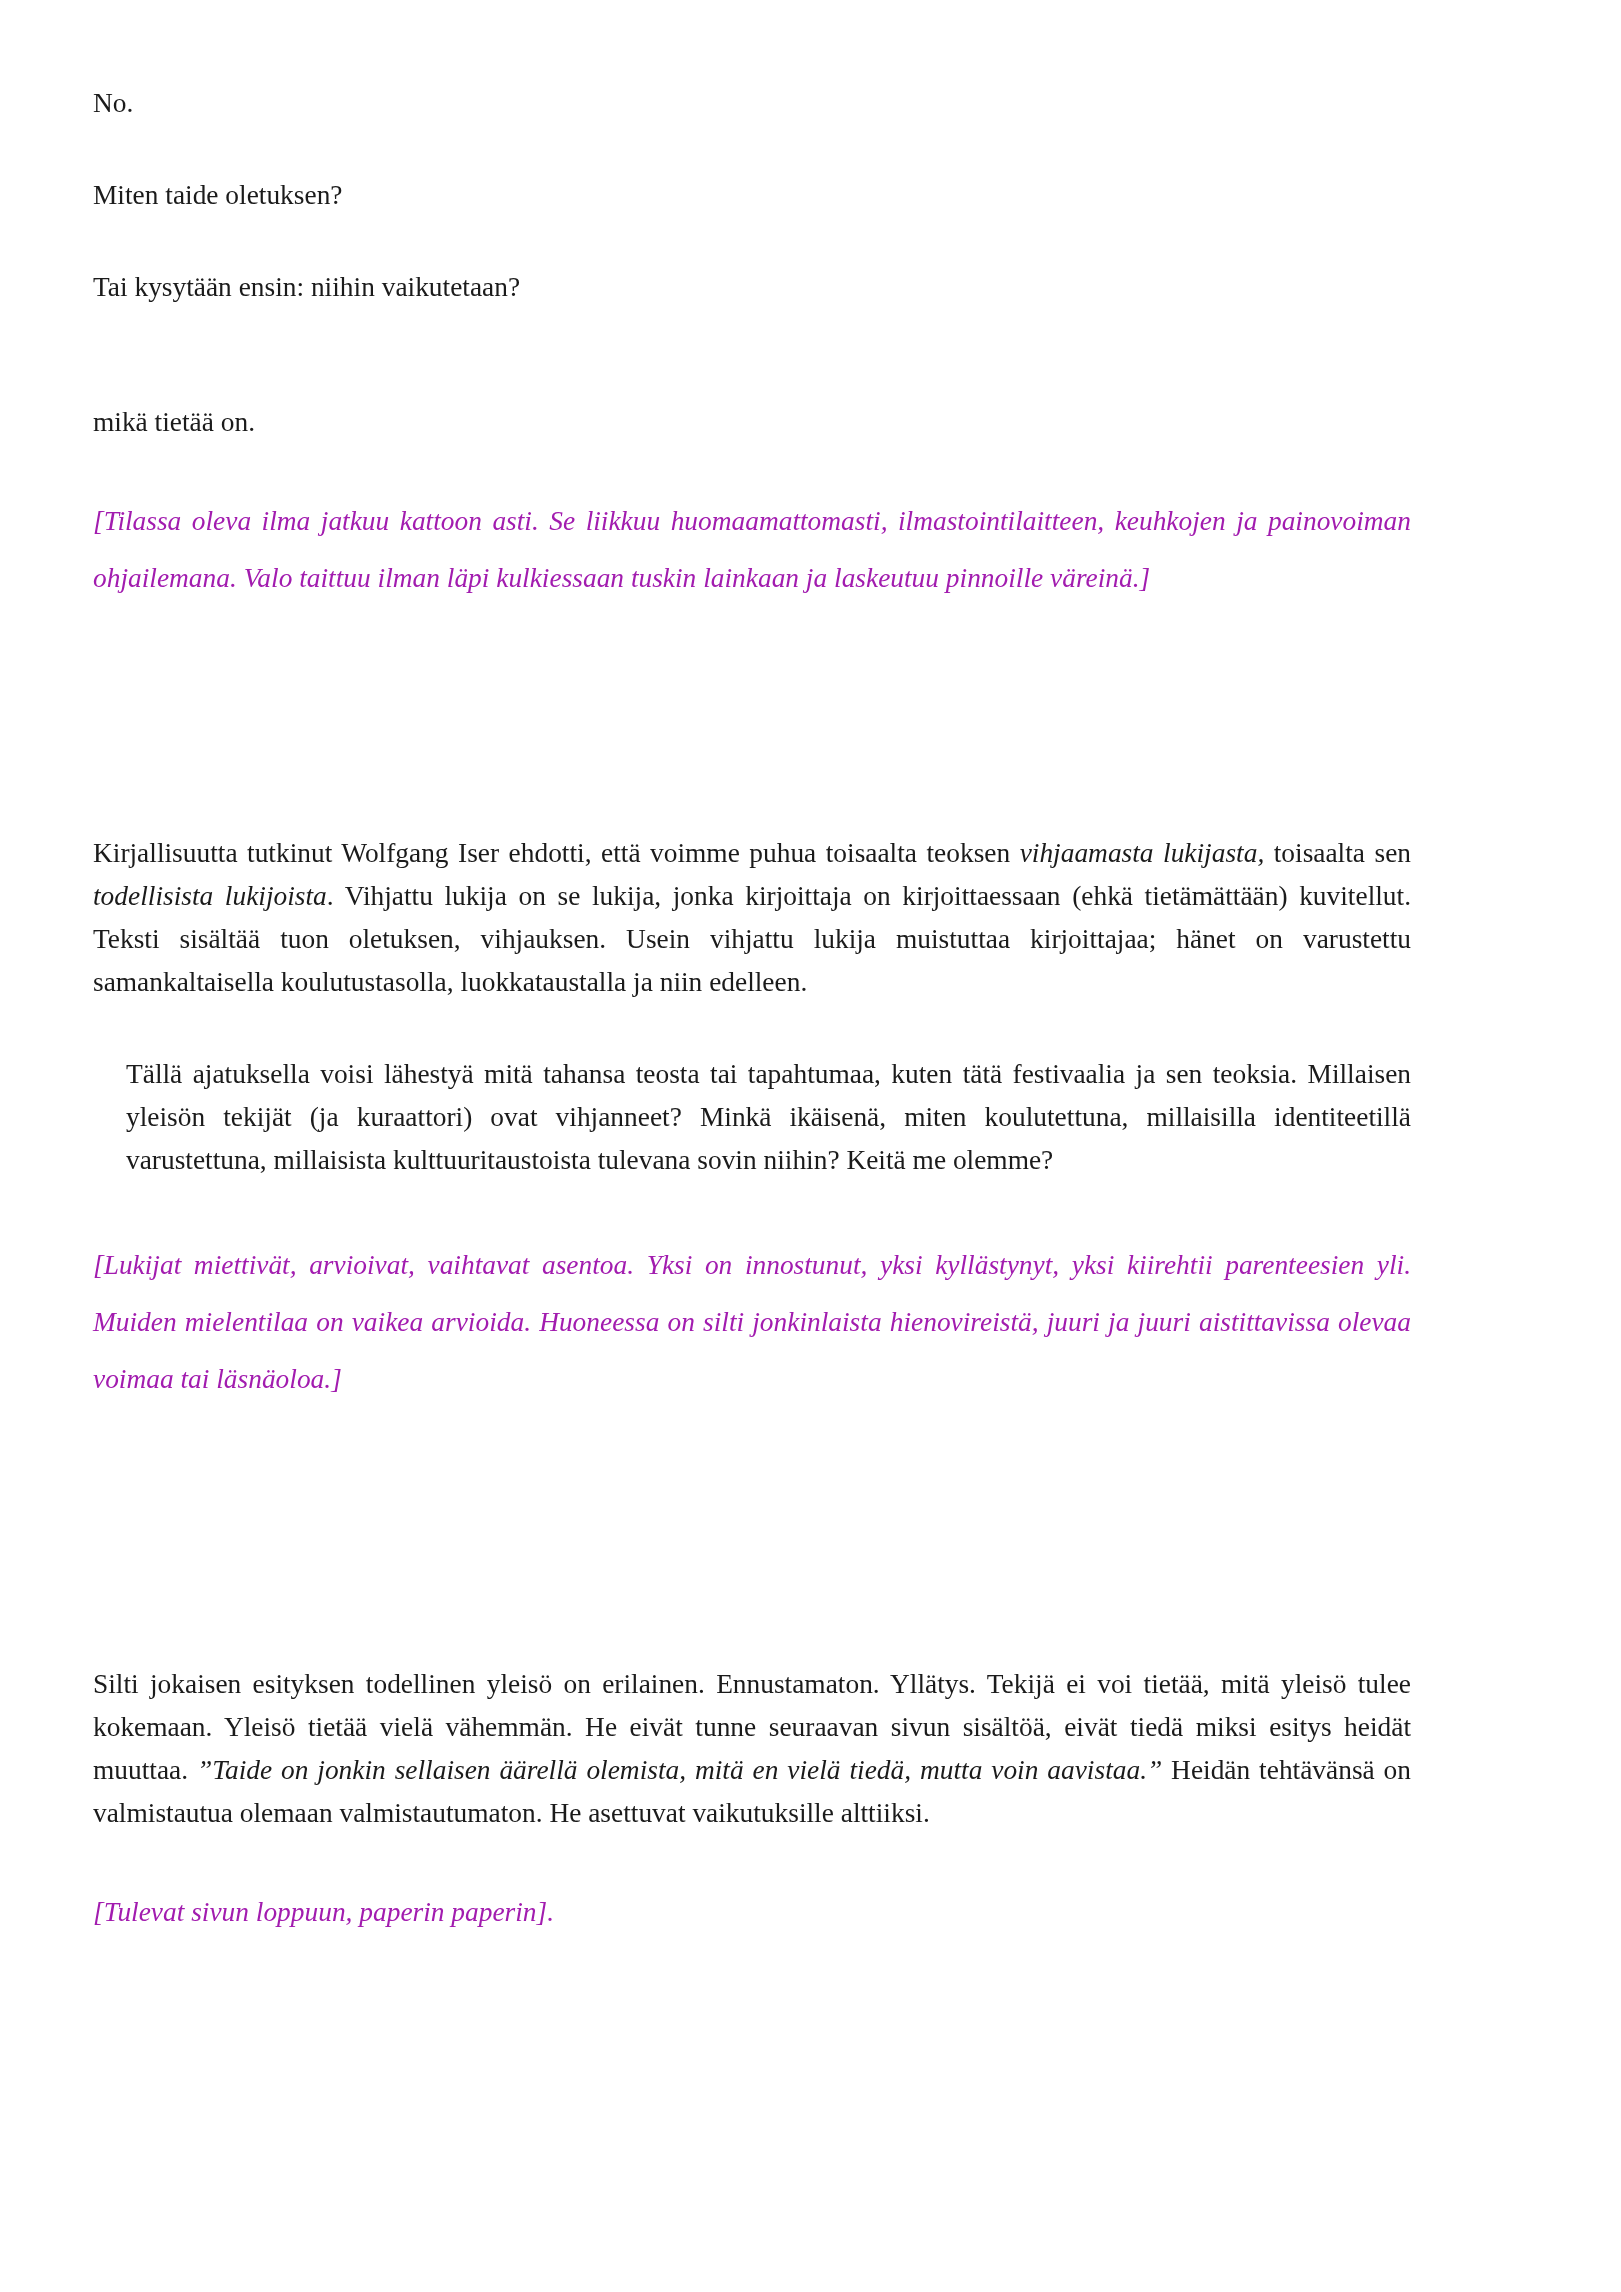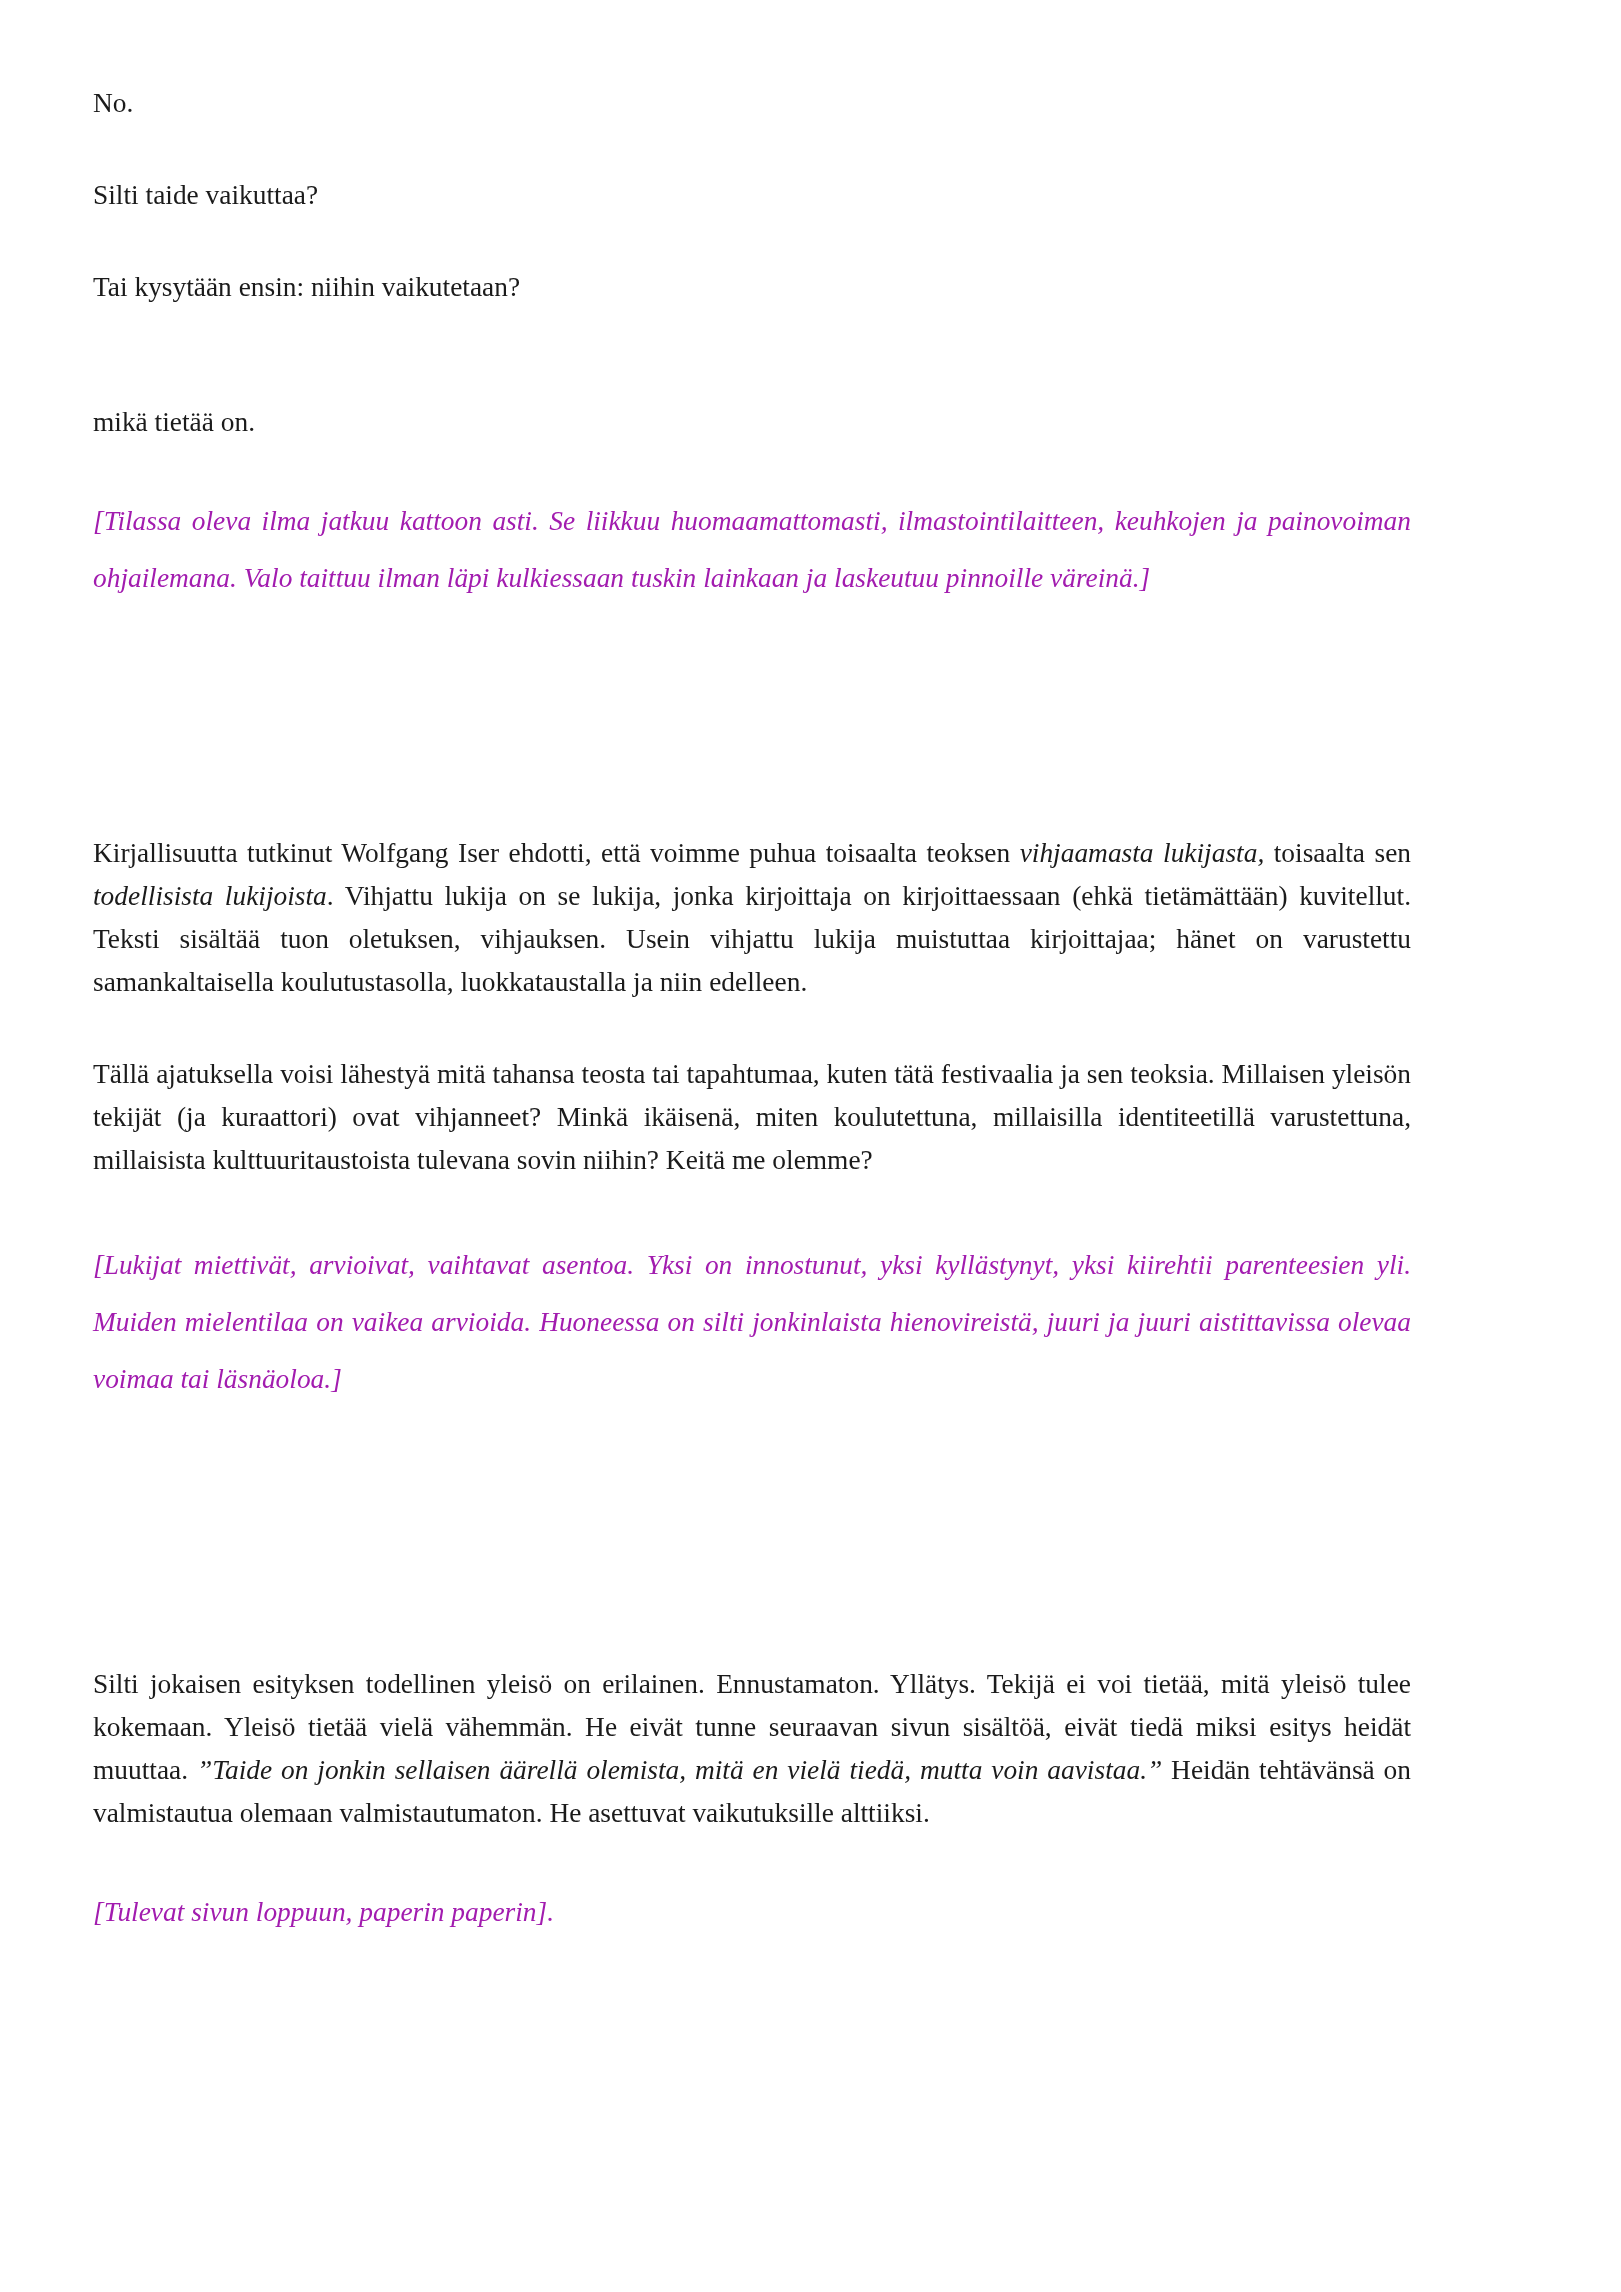--- a/index.html
+++ b/index.html
@@ -34,33 +34,34 @@
     line-height: 57px;
   }
   .gap-xl {
     margin-bottom: 225px;
   }
   .gap-lg {
     margin-bottom: 255px;
   }
   .gap-md {
     margin-bottom: 55px;
+    margin-left: 33px;
   }
   .it {
     font-style: italic;
   }
 </style>
 </head>
 <body>
 
 <div class="page">
 
   <p class="para"><span>No.</span></p>
 
-  <p class="para"><span>Silti taide vaikuttaa?</span></p>
+  <p class="para"><span>Miten taide oletuksen?</span></p>
 
   <p class="para"><span>Tai kysytään ensin: niihin vaikutetaan?</span></p>
 
   <p class="para"><br><span>mikä tietää on.</span></p>
 
   <p class="para stage gap-xl"><span>[Tilassa oleva ilma jatkuu kattoon asti. Se liikkuu huomaamattomasti, ilmastointilaitteen, keuhkojen ja painovoiman ohjailemana. Valo taittuu ilman läpi kulkiessaan tuskin lainkaan ja laskeutuu pinnoille väreinä.]</span></p>
 
   <p class="para"><span>Kirjallisuutta tutkinut Wolfgang Iser ehdotti, että voimme puhua toisaalta teoksen </span><span class="it">vihjaamasta lukijasta,</span><span> toisaalta sen </span><span class="it">todellisista lukijoista</span><span>. Vihjattu lukija on se lukija, jonka kirjoittaja on kirjoittaessaan (ehkä tietämättään) kuvitellut. Teksti sisältää tuon oletuksen, vihjauksen. Usein vihjattu lukija muistuttaa kirjoittajaa; hänet on varustettu samankaltaisella koulutustasolla, luokkataustalla ja niin edelleen.</span></p>
 
   <p class="para gap-md"><span>Tällä ajatuksella voisi lähestyä mitä tahansa teosta tai tapahtumaa, kuten tätä festivaalia ja sen teoksia. Millaisen yleisön tekijät (ja kuraattori) ovat vihjanneet? Minkä ikäisenä, miten koulutettuna, millaisilla identiteetillä varustettuna, millaisista kulttuuritaustoista tulevana sovin niihin? Keitä me olemme?</span></p>

